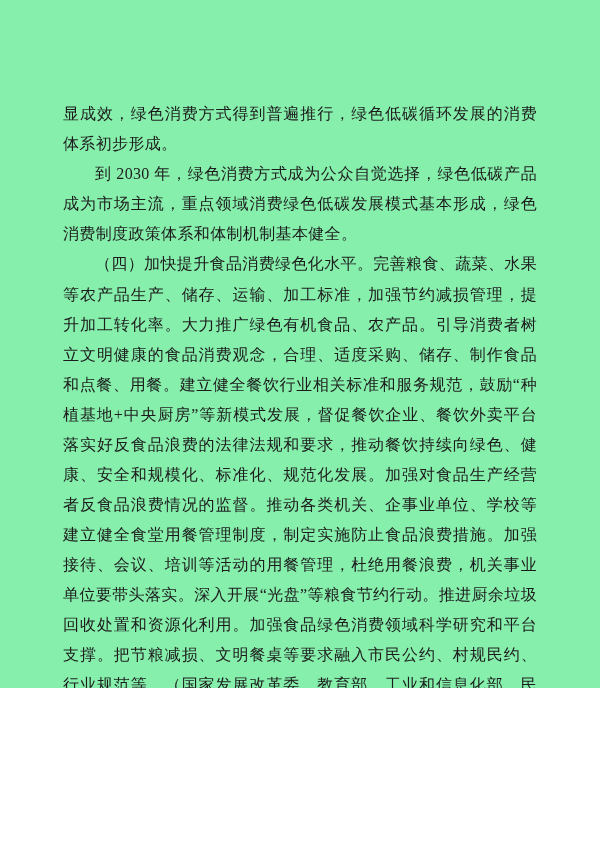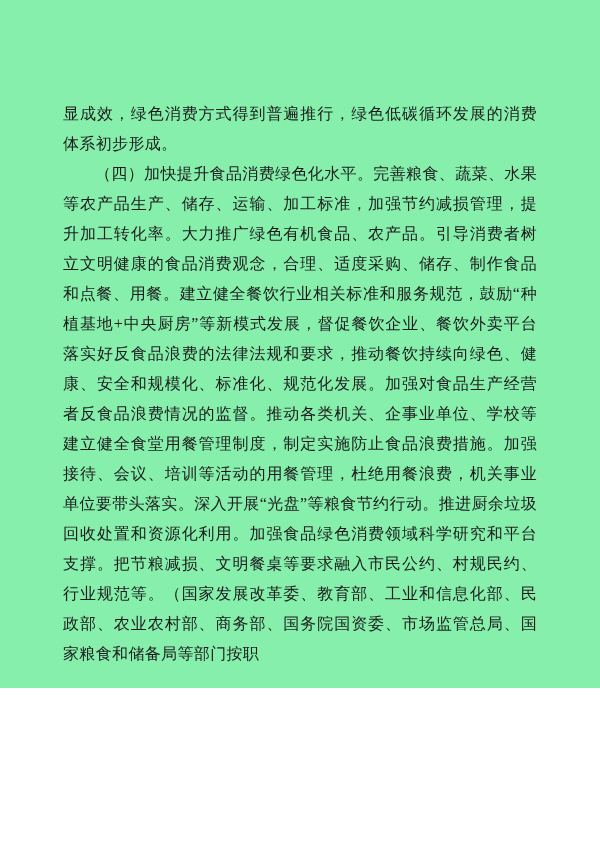--- a/index.html
+++ b/index.html
@@ -36,20 +36,21 @@
   }
   .section-heading {
     font-family: "Liberation Sans", "DejaVu Sans", sans-serif;
     font-weight: bold;
     letter-spacing: 0.6px !important;
     color: #111111;
   }
   .kai {
     
     color: #1c1c1c;
+    font-family: Liberation Mono, monospace;
   }
   .page-footer {
     position: absolute;
     top: 756px;
     right: 88px;
     font-size: 15px;
     line-height: 20px;
     letter-spacing: 2px;
     white-space: nowrap;
   }
@@ -61,17 +62,18 @@
     color: #111111;
     padding: 0 3px;
   }
 </style>
 </head>
 <body>
 
 <div class="page">
   <div class="text-block">
     <p>显成效，绿色消费方式得到普遍推行，绿色低碳循环发展的消费体系初步形成。</p>
+    <p class="indent">到 2030 年，绿色消费方式成为公众自觉选择，绿色低碳产品成为市场主流，重点领域消费绿色低碳发展模式基本形成，绿色消费制度政策体系和体制机制基本健全。</p>
     <p class="indent"><span class="kai">（四）加快提升食品消费绿色化水平。</span><span>完善粮食、蔬菜、水果等农产品生产、储存、运输、加工标准，加强节约减损管理，提升加工转化率。大力推广绿色有机食品、农产品。引导消费者树立文明健康的食品消费观念，合理、适度采购、储存、制作食品和点餐、用餐。建立健全餐饮行业相关标准和服务规范，鼓励“种植基地+中央厨房”等新模式发展，督促餐饮企业、餐饮外卖平台落实好反食品浪费的法律法规和要求，推动餐饮持续向绿色、健康、安全和规模化、标准化、规范化发展。加强对食品生产经营者反食品浪费情况的监督。推动各类机关、企事业单位、学校等建立健全食堂用餐管理制度，制定实施防止食品浪费措施。加强接待、会议、培训等活动的用餐管理，杜绝用餐浪费，机关事业单位要带头落实。深入开展“光盘”等粮食节约行动。推进厨余垃圾回收处置和资源化利用。加强食品绿色消费领域科学研究和平台支撑。把节粮减损、文明餐桌等要求融入市民公约、村规民约、行业规范等。</span><span class="kai">（国家发展改革委、教育部、工业和信息化部、民政部、农业农村部、商务部、国务院国资委、市场监管总局、国家粮食和储备局等部门按职</span></p>
   </div>
 
   <div class="page-footer"><span class="footer-dash">—</span><span class="footer-num">3</span><span class="footer-dash">—</span></div>
 </div>
 
 </body></html>

